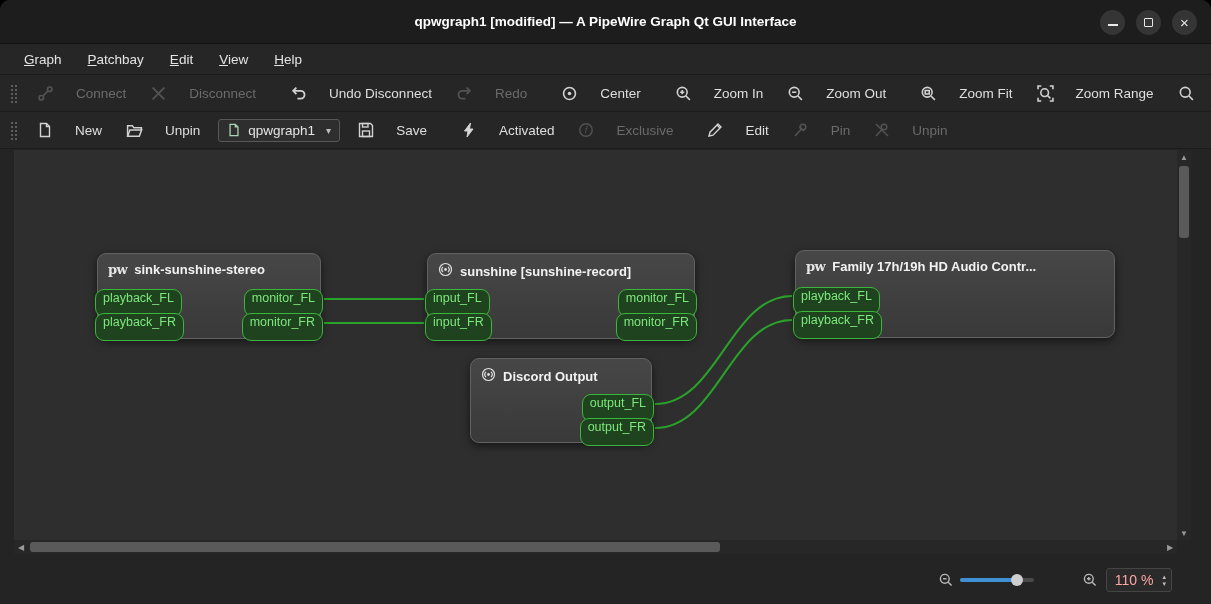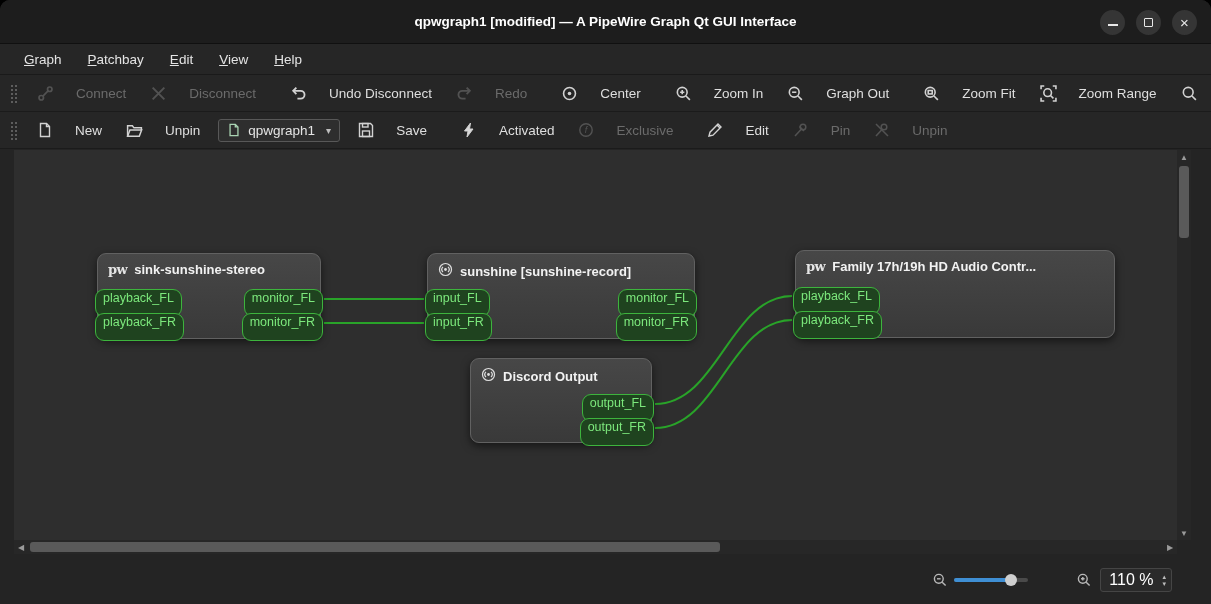--- a/index.html
+++ b/index.html
@@ -62,21 +62,21 @@
   .hthumb { position:absolute; top:2px; left:16px; width:690px; height:10px; background:#5a5a5a; border-radius:3px; }
 
   
   .statusbar { position:absolute; left:0; top:556px; width:1211px; height:48px; background:#242424; display:flex; align-items:center; justify-content:flex-end; padding-right:39px; }
   .statusbar svg { stroke:#b8b8b8; }
   .zoom-slider { position:relative; width:74px; height:16px; margin:0 48px 0 6px; }
   .slider-track { position:absolute; left:0; top:6px; width:74px; height:4px; background:#4a4a4a; border-radius:2px; }
   .slider-fill { position:absolute; left:0; top:6px; width:56px; height:4px; background:#3f8fd4; border-radius:2px; }
   .slider-handle { position:absolute; left:51px; top:2px; width:12px; height:12px; background:#cfcfcf; border-radius:6px; }
   .spinbox { display:flex; align-items:center; margin-left:8px; background:#2a2a2a; border:1px solid #454545; border-radius:3px; height:24px; padding:0 2px 0 8px; }
-  .spin-value { color:#ffffff; font-size:16px; margin-right:6px; }
+  .spin-value { color:#fca5a5; font-size:14px; margin-right:6px; }
   .spin-arrows { display:flex; flex-direction:column; line-height:7px; font-size:7px; color:#bdbdbd; padding:0 3px; }
 </style>
 </head>
 <body>
 
 <div class="window">
 
   <div class="titlebar">
     <div class="titlebar-title">qpwgraph1 [modified] — A PipeWire Graph Qt GUI Interface</div>
     <div class="window-controls">
@@ -158,21 +158,21 @@
       <span>Zoom In</span>
     </button>
     <button class="tb-btn">
       <span class="ticon">
         <svg width="17" height="17" viewBox="0 0 16 16" fill="none" stroke-width="1.5">
             <circle cx="6.8" cy="6.8" r="4.6"></circle>
             <path d="M10.3 10.3L14 14"></path>
             <path d="M4.8 6.8h4"></path>
           </svg>
       </span>
-      <span>Graph Out</span>
+      <span>Zoom Out</span>
     </button>
     <button class="tb-btn grp">
       <span class="ticon">
         <svg width="17" height="17" viewBox="0 0 16 16" fill="none" stroke-width="1.5">
             <circle cx="6.8" cy="6.8" r="4.6"></circle>
             <path d="M10.3 10.3L14 14"></path>
             <rect x="4.9" y="5.2" width="3.8" height="3.2"></rect>
           </svg>
       </span>
       <span>Zoom Fit</span>

